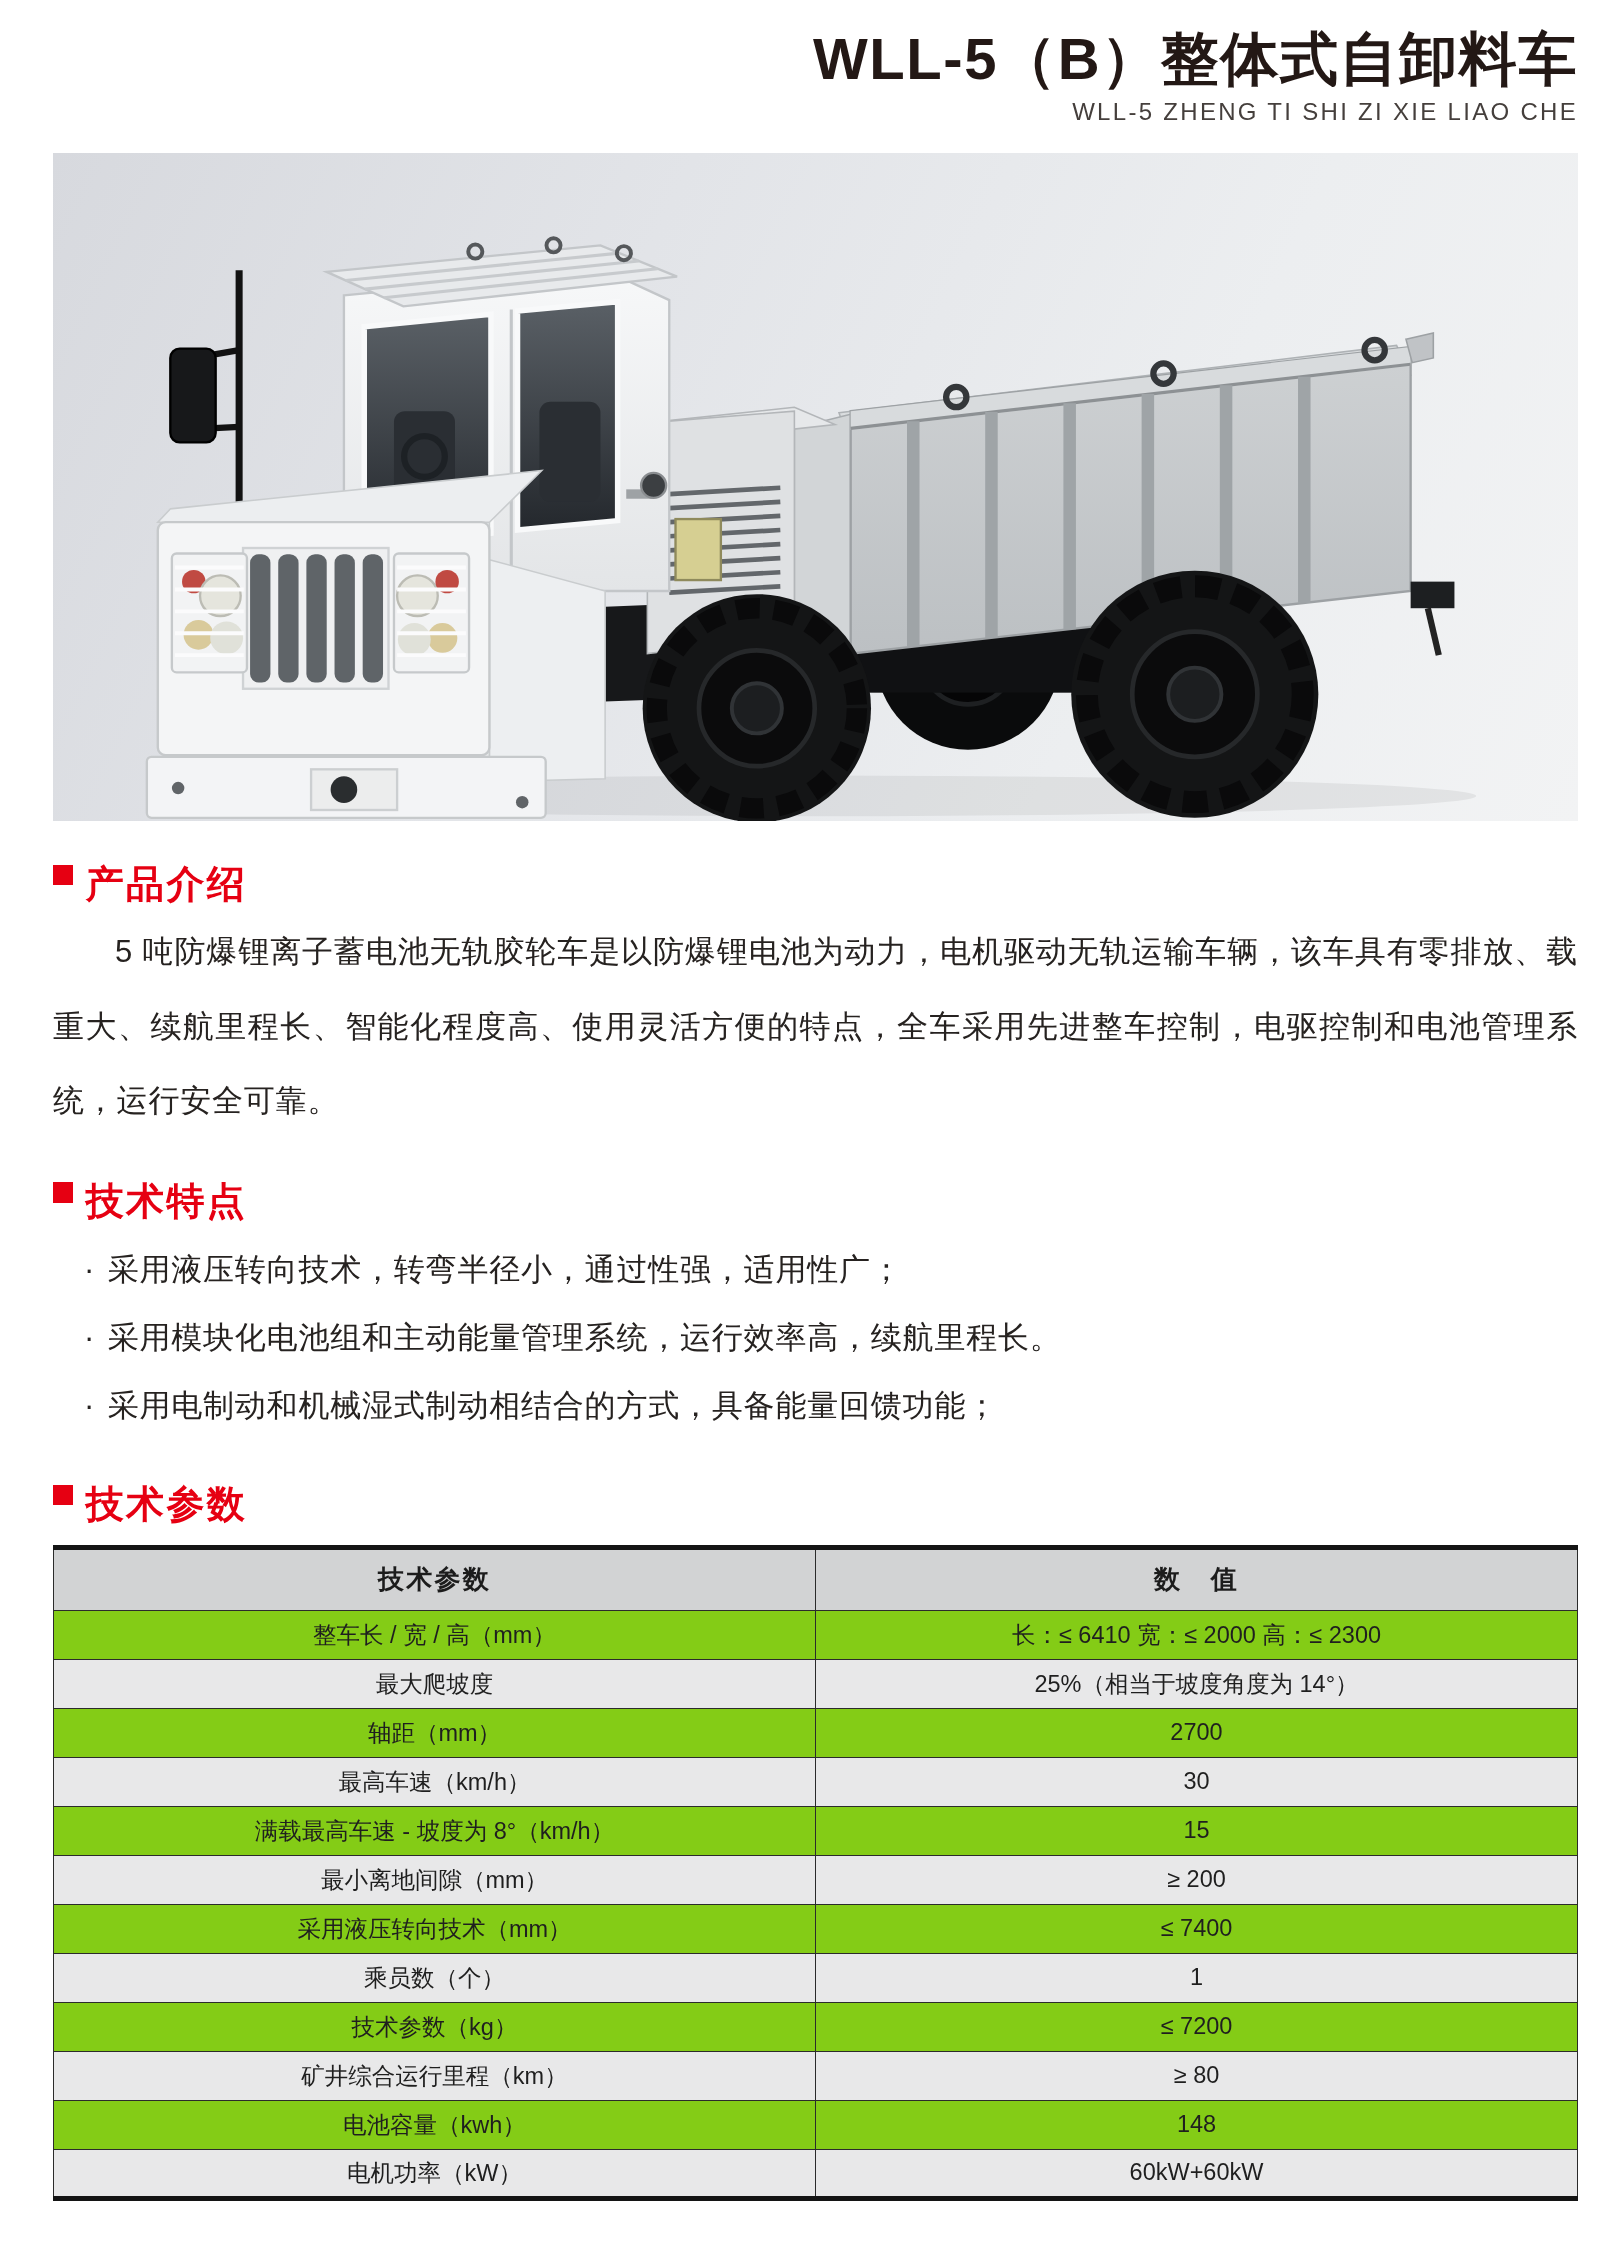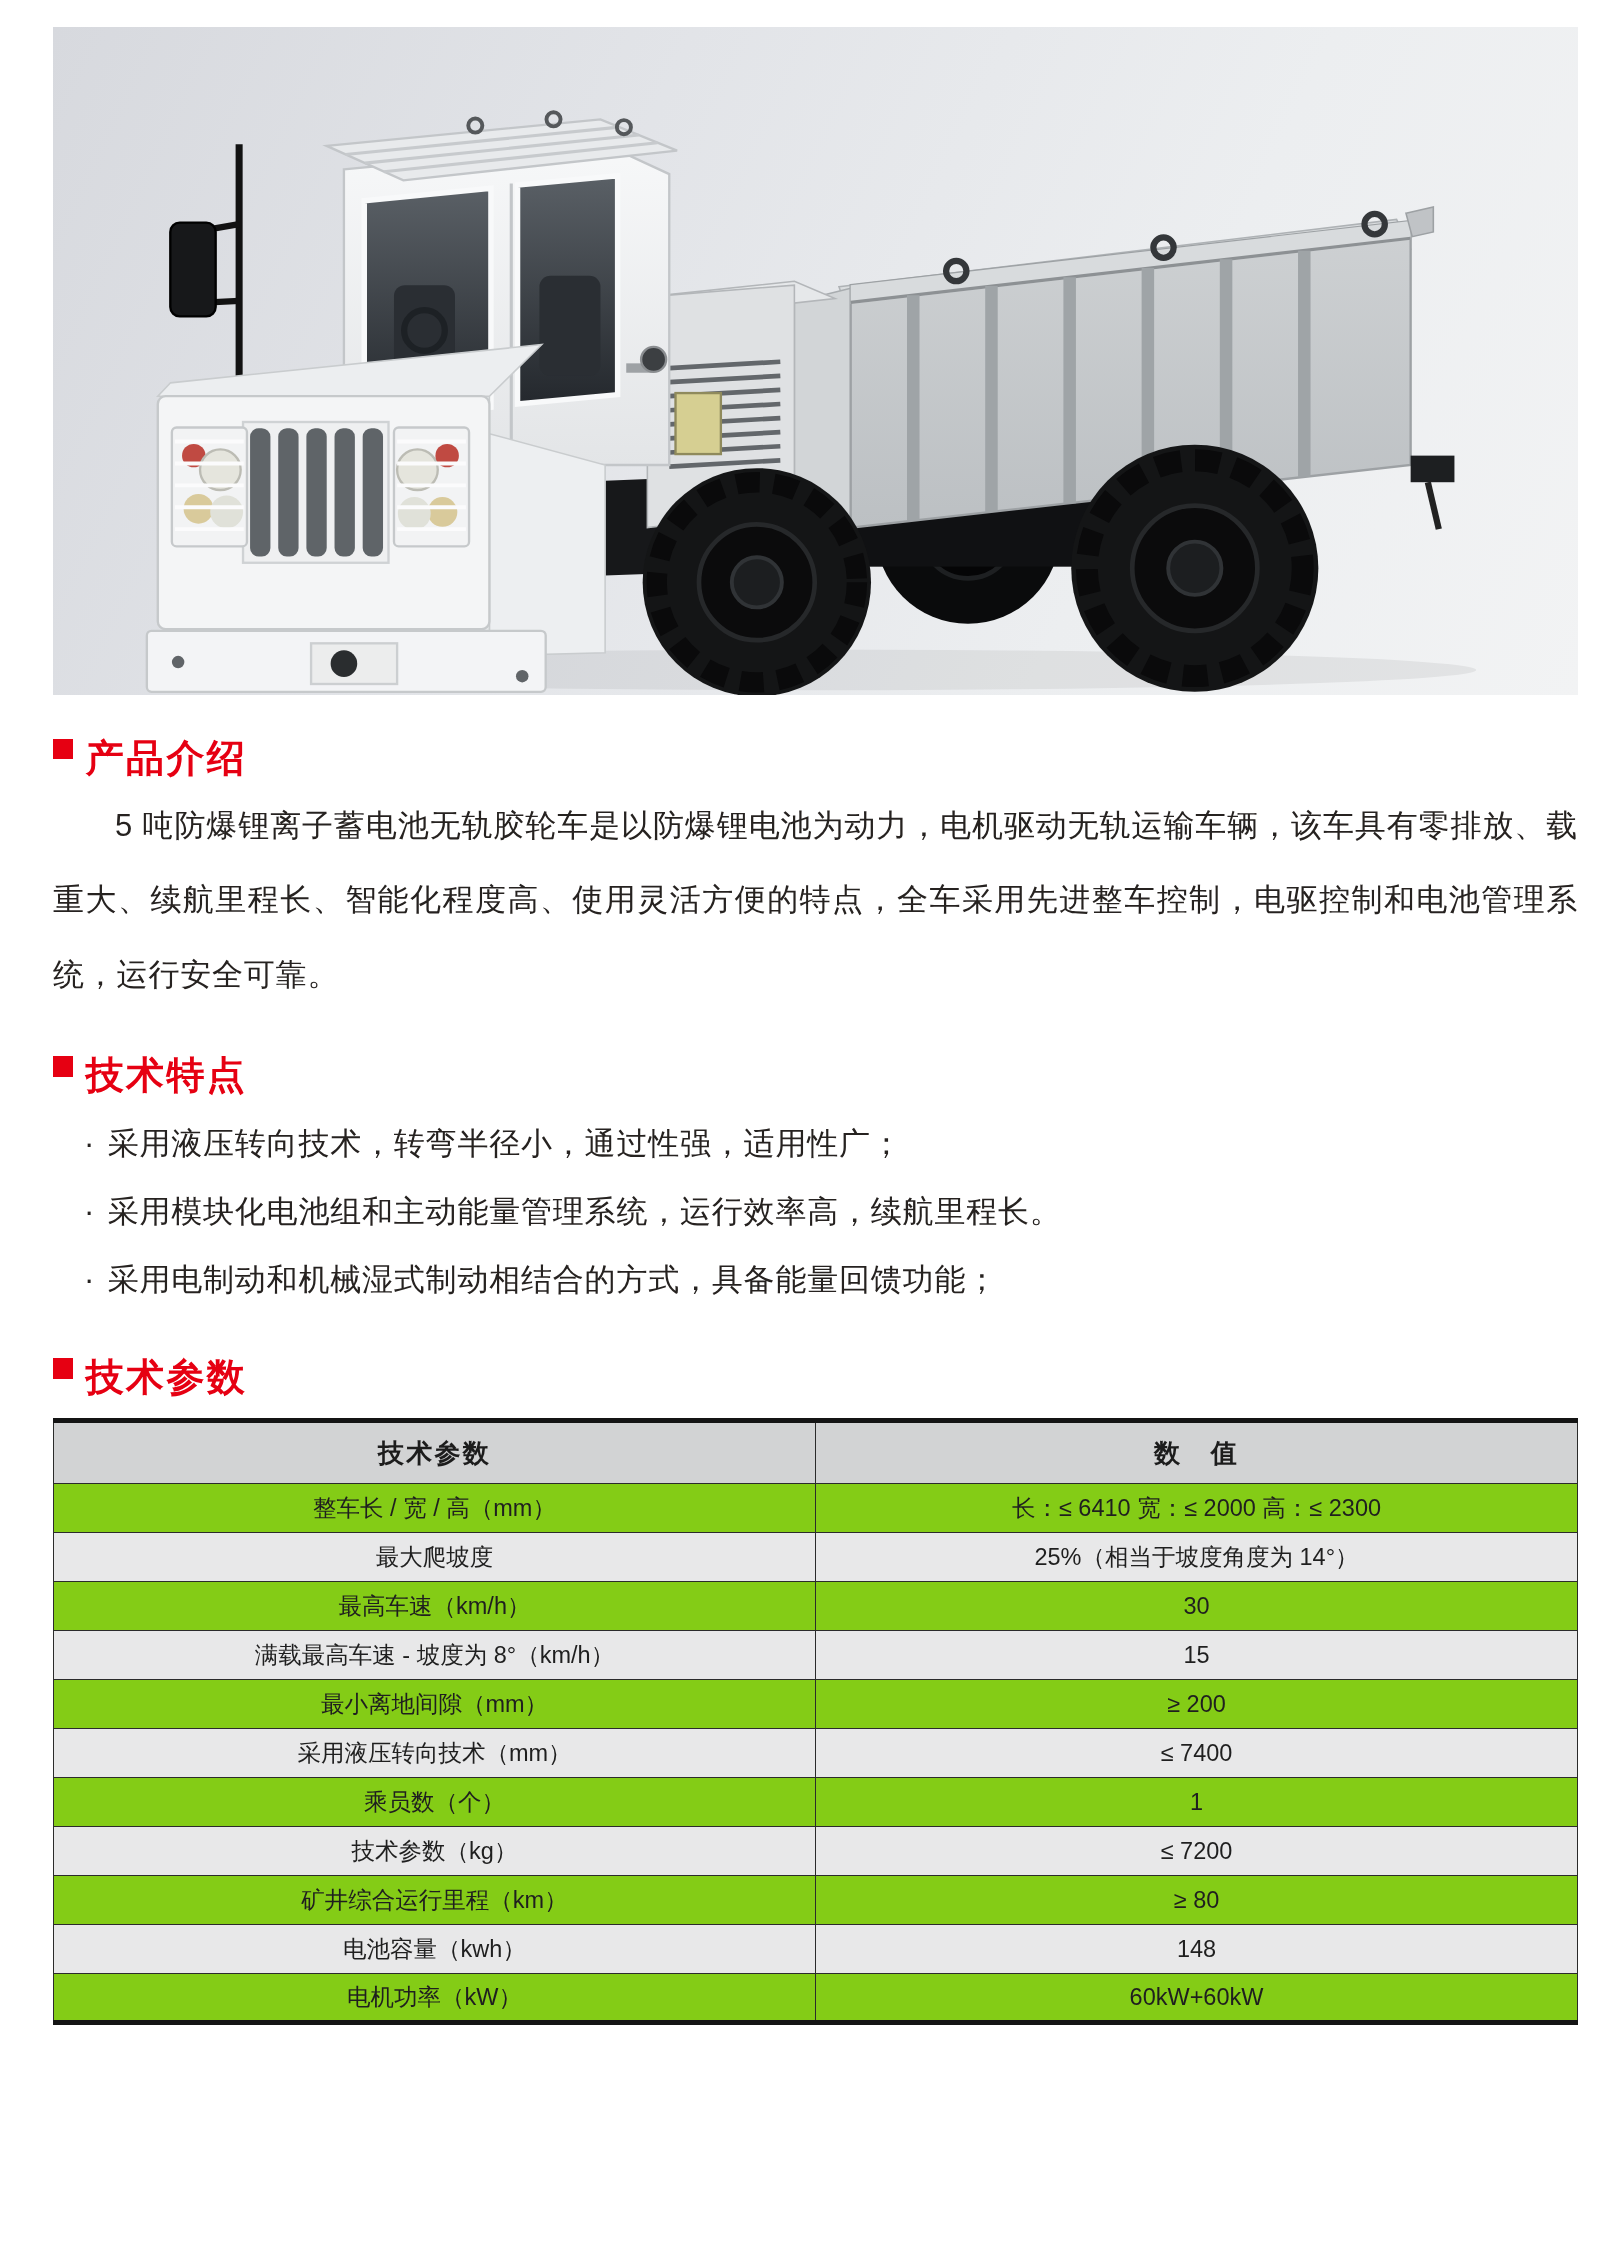--- a/index.html
+++ b/index.html
@@ -69,20 +69,24 @@
     letter-spacing:2.3px;color:#1c1c1c;
   }
   .spec-table td{height:49px;font-size:23.5px;color:#1f1f1f;background:#84cc16;}
   .spec-table tbody tr:nth-child(even) td{background:#e8e8e9;}
 </style>
 </head>
 <body>
 
 <div class="content">
 
+  <div class="header">
+    <div class="title">WLL-5（B）整体式自卸料车</div>
+    <div class="subtitle">WLL-5 ZHENG TI SHI ZI XIE LIAO CHE</div>
+  </div>
 
   <div class="photo">
     <svg viewBox="0 0 1950 854" width="1525" height="668">
       <defs>
         <linearGradient id="glass" x1="0" y1="0" x2="0" y2="1">
           <stop offset="0" stop-color="#5a6066"></stop>
             <stop offset="1" stop-color="#24282d"></stop>
         </linearGradient>
         <linearGradient id="bodyg" x1="0" y1="0" x2="0" y2="1">
           <stop offset="0" stop-color="#f7f8f9"></stop>
@@ -291,20 +295,24 @@
     <tbody>
       <tr>
         <td>整车长 / 宽 / 高（mm）</td>
         <td>长：≤ 6410 宽：≤ 2000 高：≤ 2300</td>
       </tr>
       <tr>
         <td>最大爬坡度</td>
         <td>25%（相当于坡度角度为 14°）</td>
       </tr>
       <tr>
+        <td>轴距（mm）</td>
+        <td>2700</td>
+      </tr>
+      <tr>
         <td>最高车速（km/h）</td>
         <td>30</td>
       </tr>
       <tr>
         <td>满载最高车速 - 坡度为 8°（km/h）</td>
         <td>15</td>
       </tr>
       <tr>
         <td>最小离地间隙（mm）</td>
         <td>≥ 200</td>

